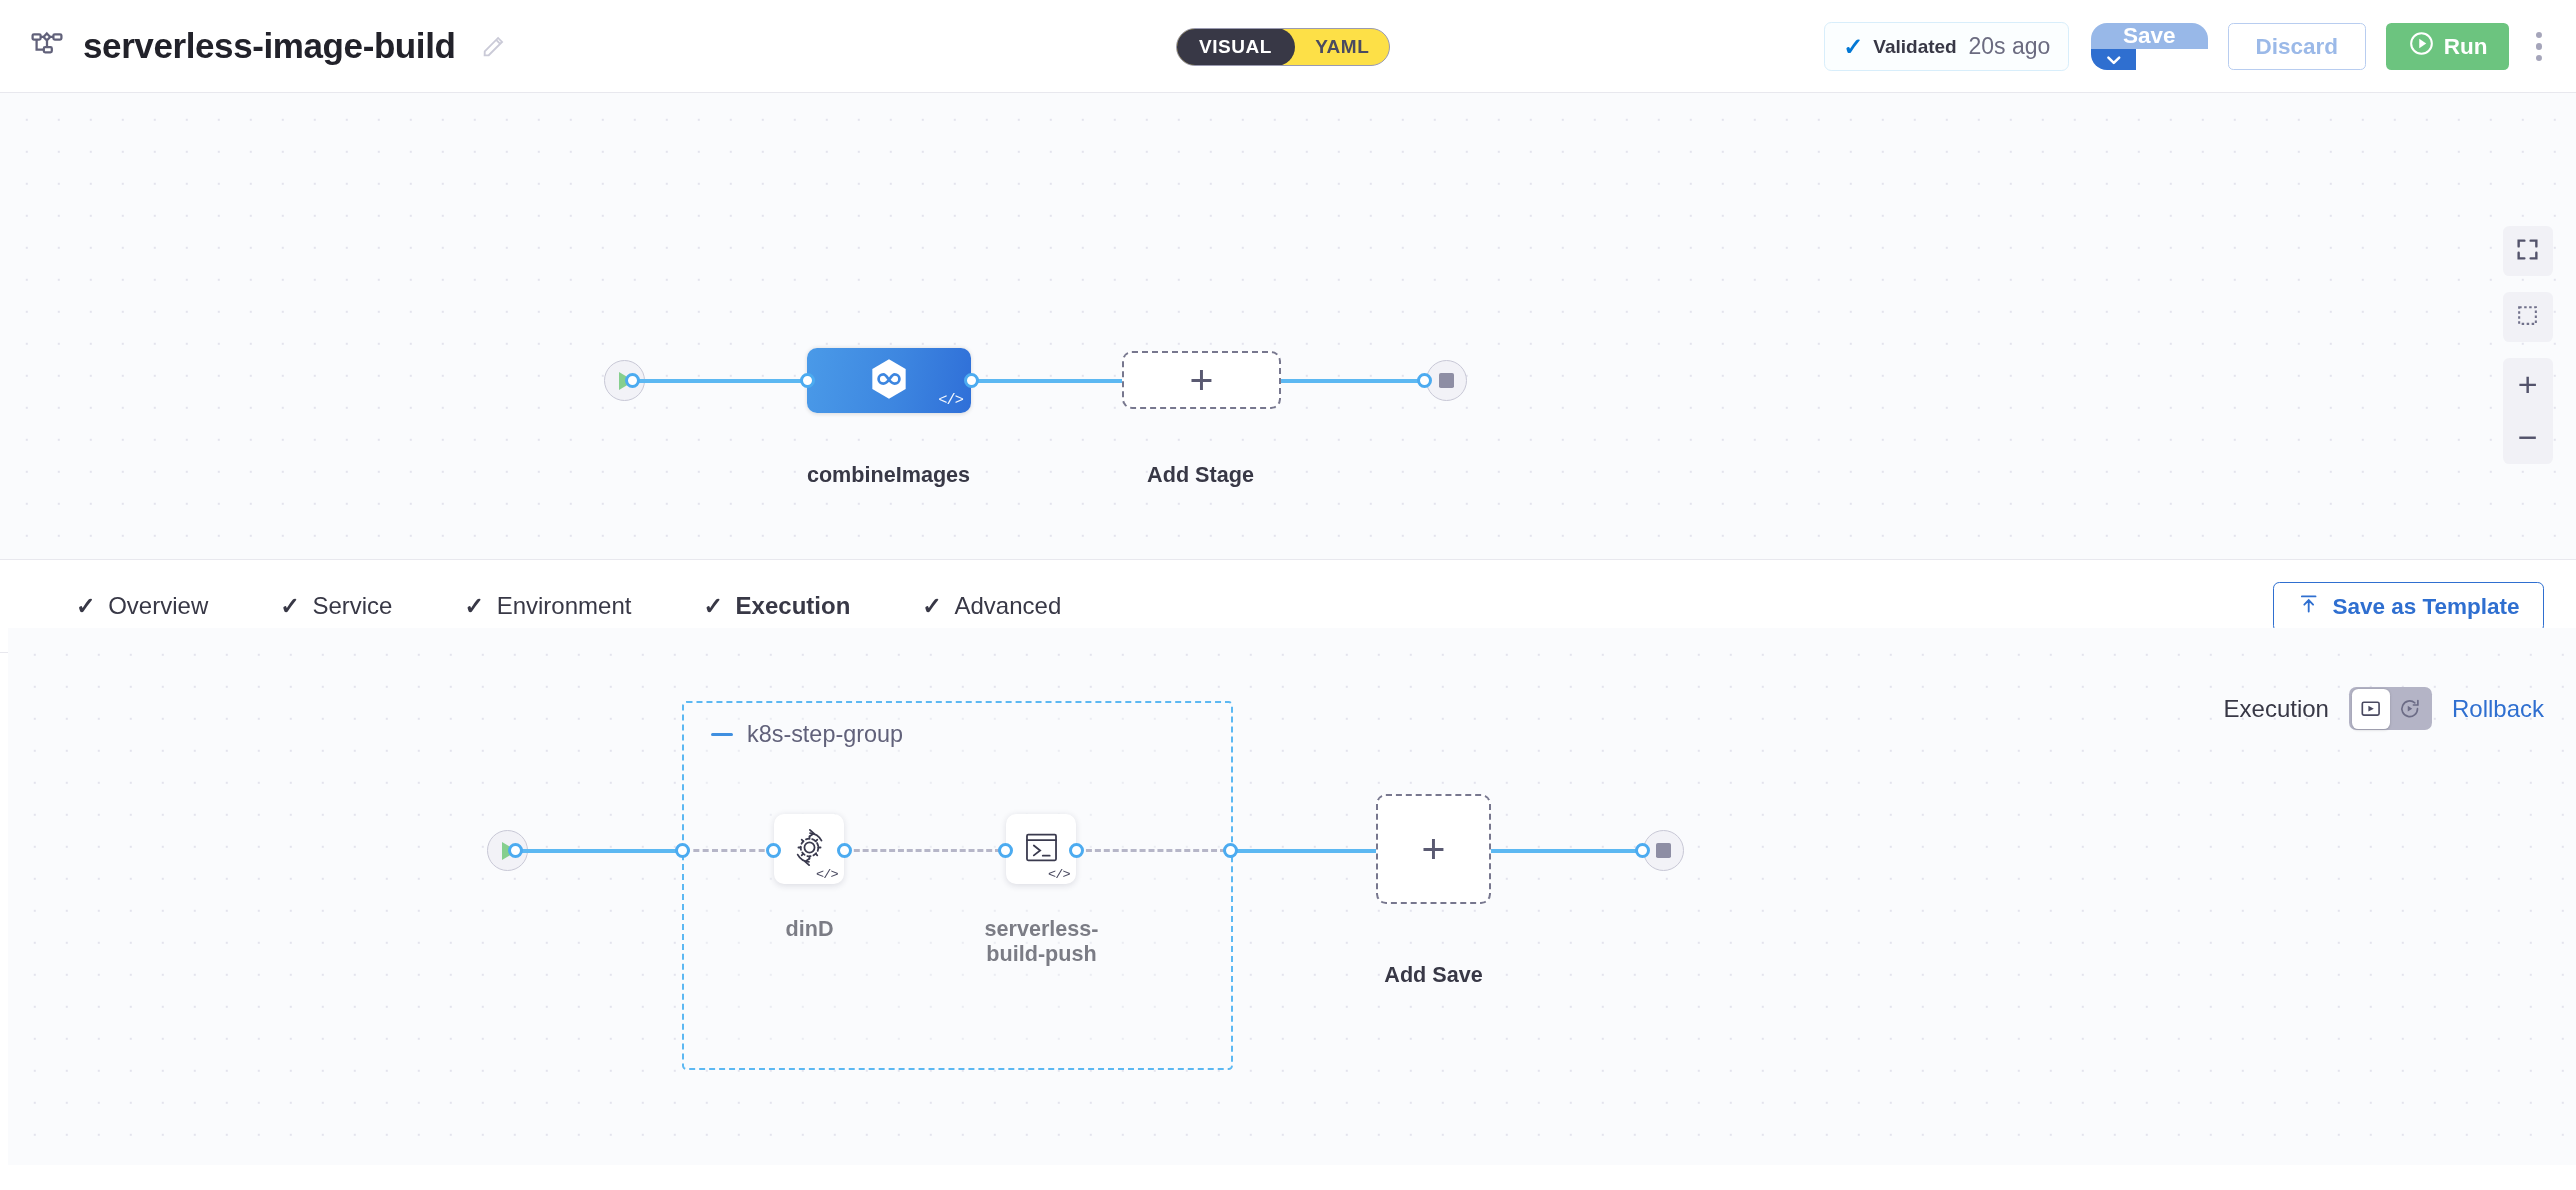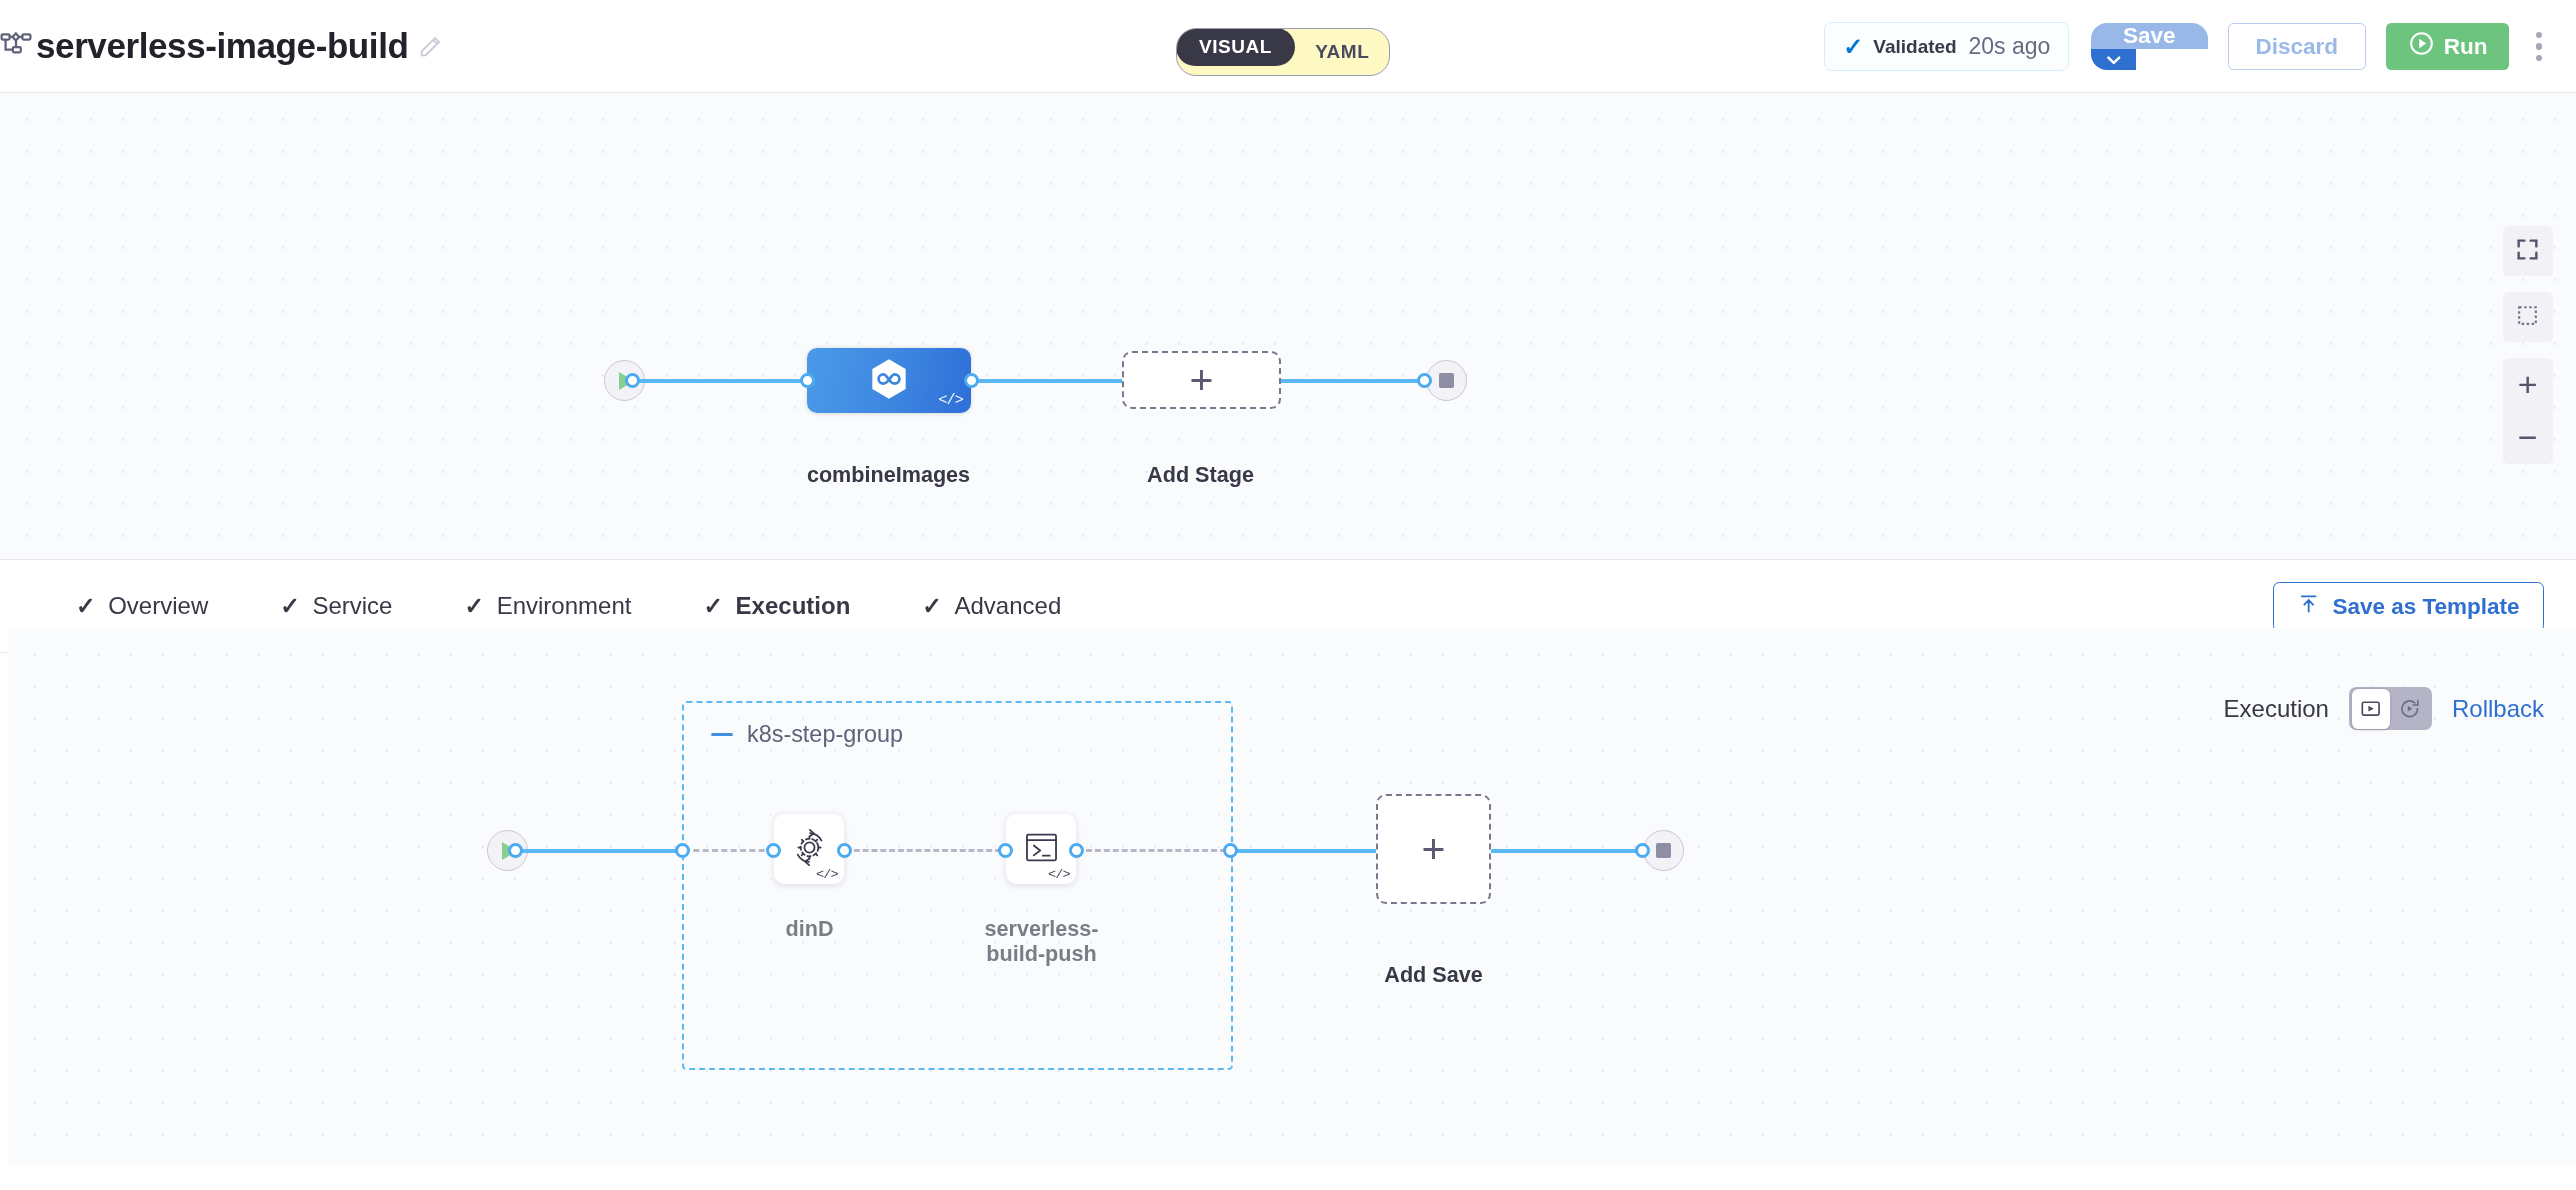--- a/index.html
+++ b/index.html
@@ -12,35 +12,35 @@
   }
 
   
   .header {
     position: absolute; top: 0; left: 0;
     width: 2576px; height: 93px;
     background: #ffffff;
     border-bottom: 0.9px solid #e8e8ee;
     display: flex; align-items: center;
   }
-  .hdr-left { display: flex; align-items: center; gap: 4px; }
+  .hdr-left { display: flex; align-items: center; padding-left: 31px; gap: 20px; }
   .pipeline-icon { width: 32px; height: 32px; display:block; }
   .pipeline-title {
     font-size: 35px; font-weight: bold; color: #22222a;
     letter-spacing: -0.4px; white-space: nowrap;
   }
   .edit-pencil { width: 25px; height: 25px; display:block; opacity: .55; margin-left: 5.4px; }
 
   .hdr-center {
     position: absolute; left: 1176px; top: 28px;
   }
   .toggle-vy {
     display: flex; align-items: flex-start;
     border: 1.3px solid #9a9ab0; border-radius: 20px;
-    height: 48px; overflow: hidden; background: #fef9c3;
+    height: 38px; overflow: hidden; background: #fde047;
   }
   .toggle-vy .seg {
     font-size: 19px; font-weight: bold; letter-spacing: 0.5px;
     padding: 0 20px; height: 100%;
     display: flex; align-items: center; justify-content: center;
     color: #4a4a60; cursor: pointer;
   }
   .toggle-vy .seg.active {
     background: #383846; color: #ffffff;
     border-radius: 20px; margin: -1.3px 0 -1.3px -1.3px;

